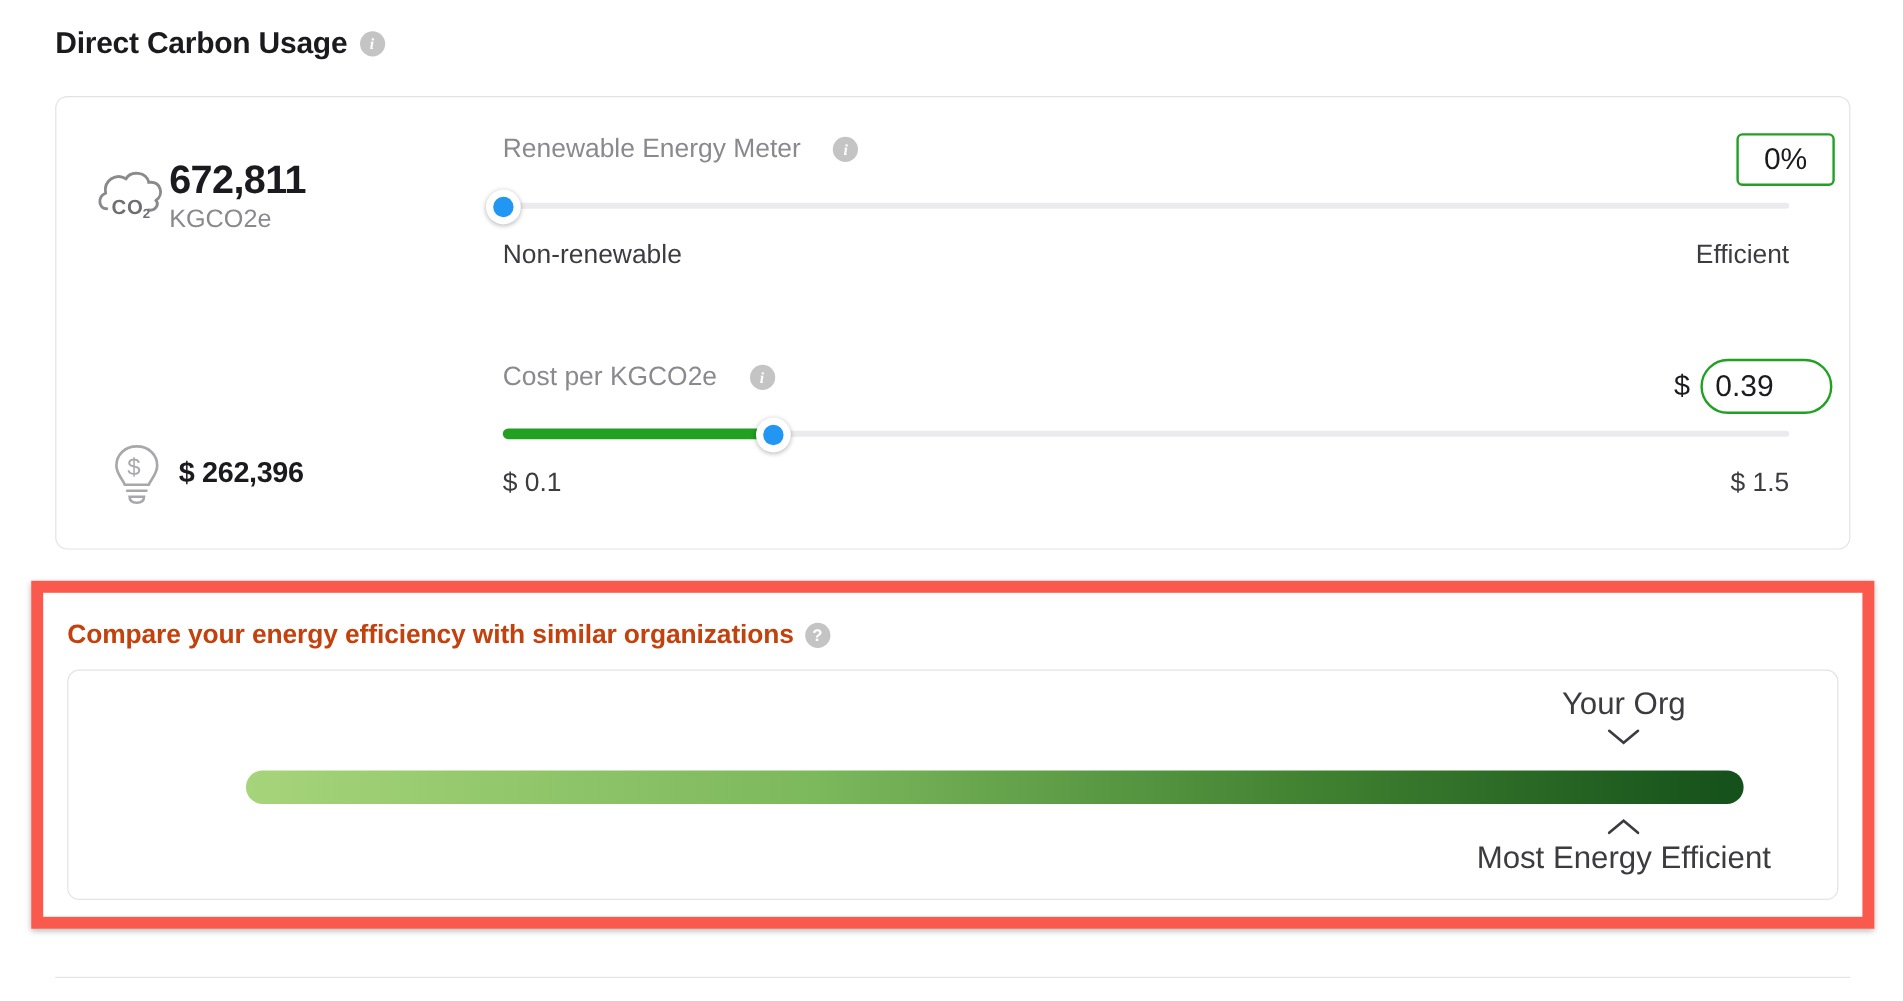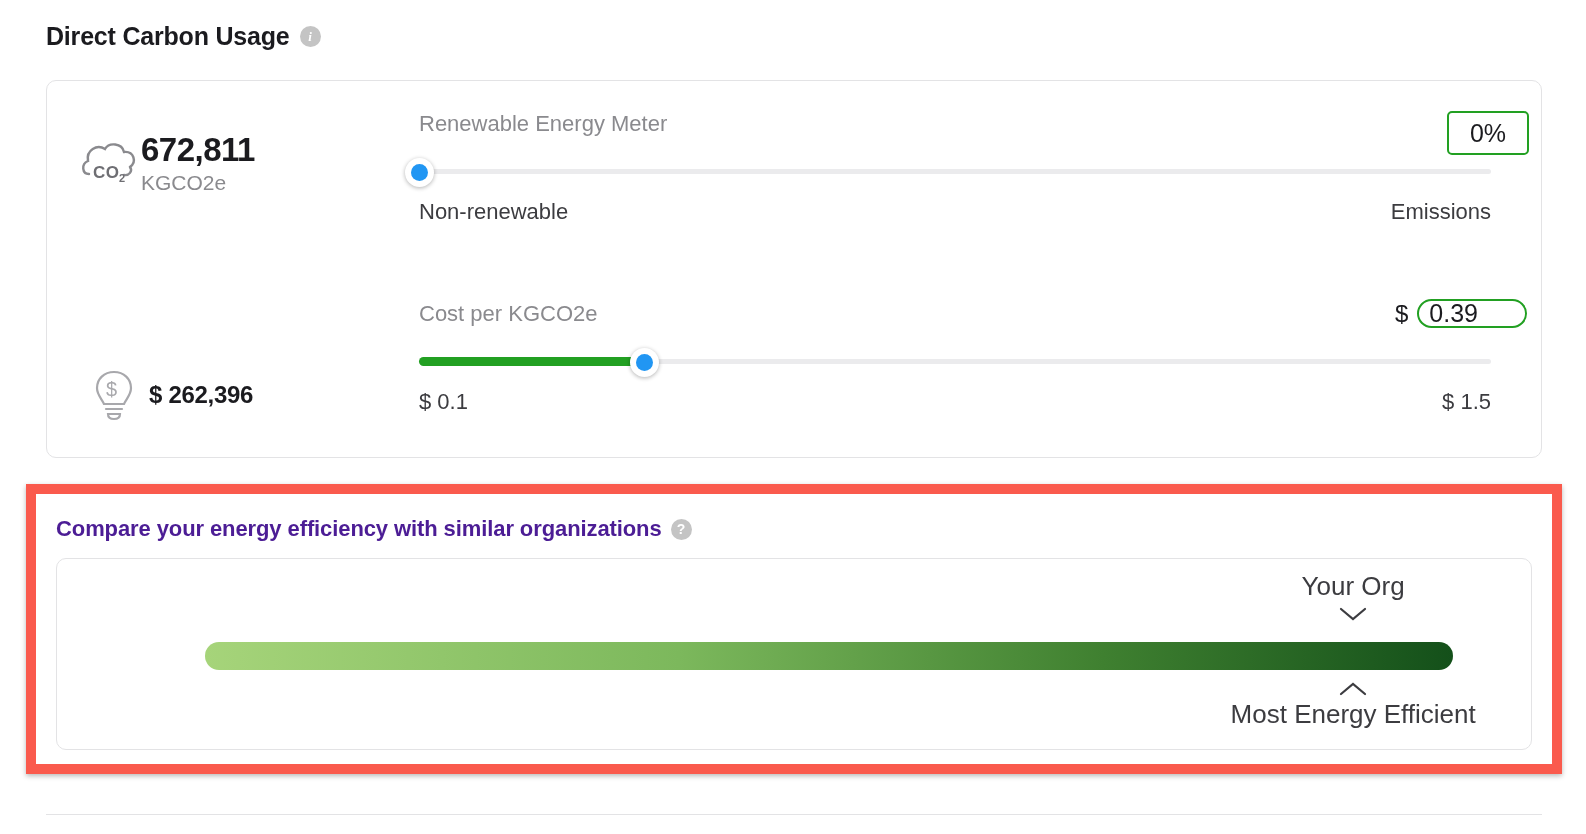--- a/index.html
+++ b/index.html
@@ -115,21 +115,20 @@
   }
 
   
   .slider-group { position: absolute; }
   .slider-head {
     display: flex;
     align-items: center;
     gap: 27px;
     font-size: 22px;
     color: #8a8a8e;
-    justify-content: space-between;
   }
   .slider-track-wrap {
     position: relative;
     height: 26px;
     margin-top: 22px;
   }
   .slider-rail {
     position: absolute;
     left: 0; right: 0; top: 10px;
     height: 5px;
@@ -181,21 +180,21 @@
     border: 2px solid #22a022;
     border-radius: 5px;
     background: #ffffff;
     font-size: 25px;
     color: #1b1b1f;
     font-family: "Liberation Sans", sans-serif;
     outline: none;
     padding: 0 10px;
   }
   .value-box.pct { width: 82px; height: 44px; text-align: center; }
-  .value-box.money { width: 110px; height: 29px; text-align: left; border-radius: 23px; }
+  .value-box.money { width: 110px; height: 46px; text-align: left; border-radius: 23px; }
 
   
   .highlight {
     position: absolute;
     left: 26px;
     top: 484px;
     width: 1536px;
     height: 290px;
     border: 10px solid #fa5a4d;
     background: #ffffff;
@@ -204,21 +203,21 @@
   .compare-title-row {
     position: absolute;
     left: 20px; top: 22px;
     display: flex;
     align-items: center;
     gap: 9px;
   }
   .compare-title {
     font-size: 22px;
     font-weight: bold;
-    color: #4c1d95;
+    color: #c2410c;
     letter-spacing: -0.1px;
   }
   .compare-card {
     position: absolute;
     left: 20px; top: 64px;
     width: 1476px;
     height: 192px;
     border: 1px solid #e3e3e5;
     border-radius: 10px;
     background: #ffffff;
@@ -312,21 +311,21 @@
         <span>Renewable Energy Meter</span>
         <span class="info-badge">i</span>
       </div>
       <div class="slider-track-wrap">
         <div class="slider-rail"></div>
 
         <div class="slider-handle" id="ren-handle" style="left: 0px;"></div>
       </div>
       <div class="slider-ends">
         <span>Non-renewable</span>
-        <span>Emissions</span>
+        <span>Efficient</span>
       </div>
     </div>
 
     <div class="value-box-wrap" style="left:1400px; top:30px;">
       <input class="value-box pct" value="0%" style="">
     </div>
 
     <div class="slider-group" style="left:372px; top:220px; width:1072px;">
       <div class="slider-head">
         <span>Cost per KGCO2e</span>

